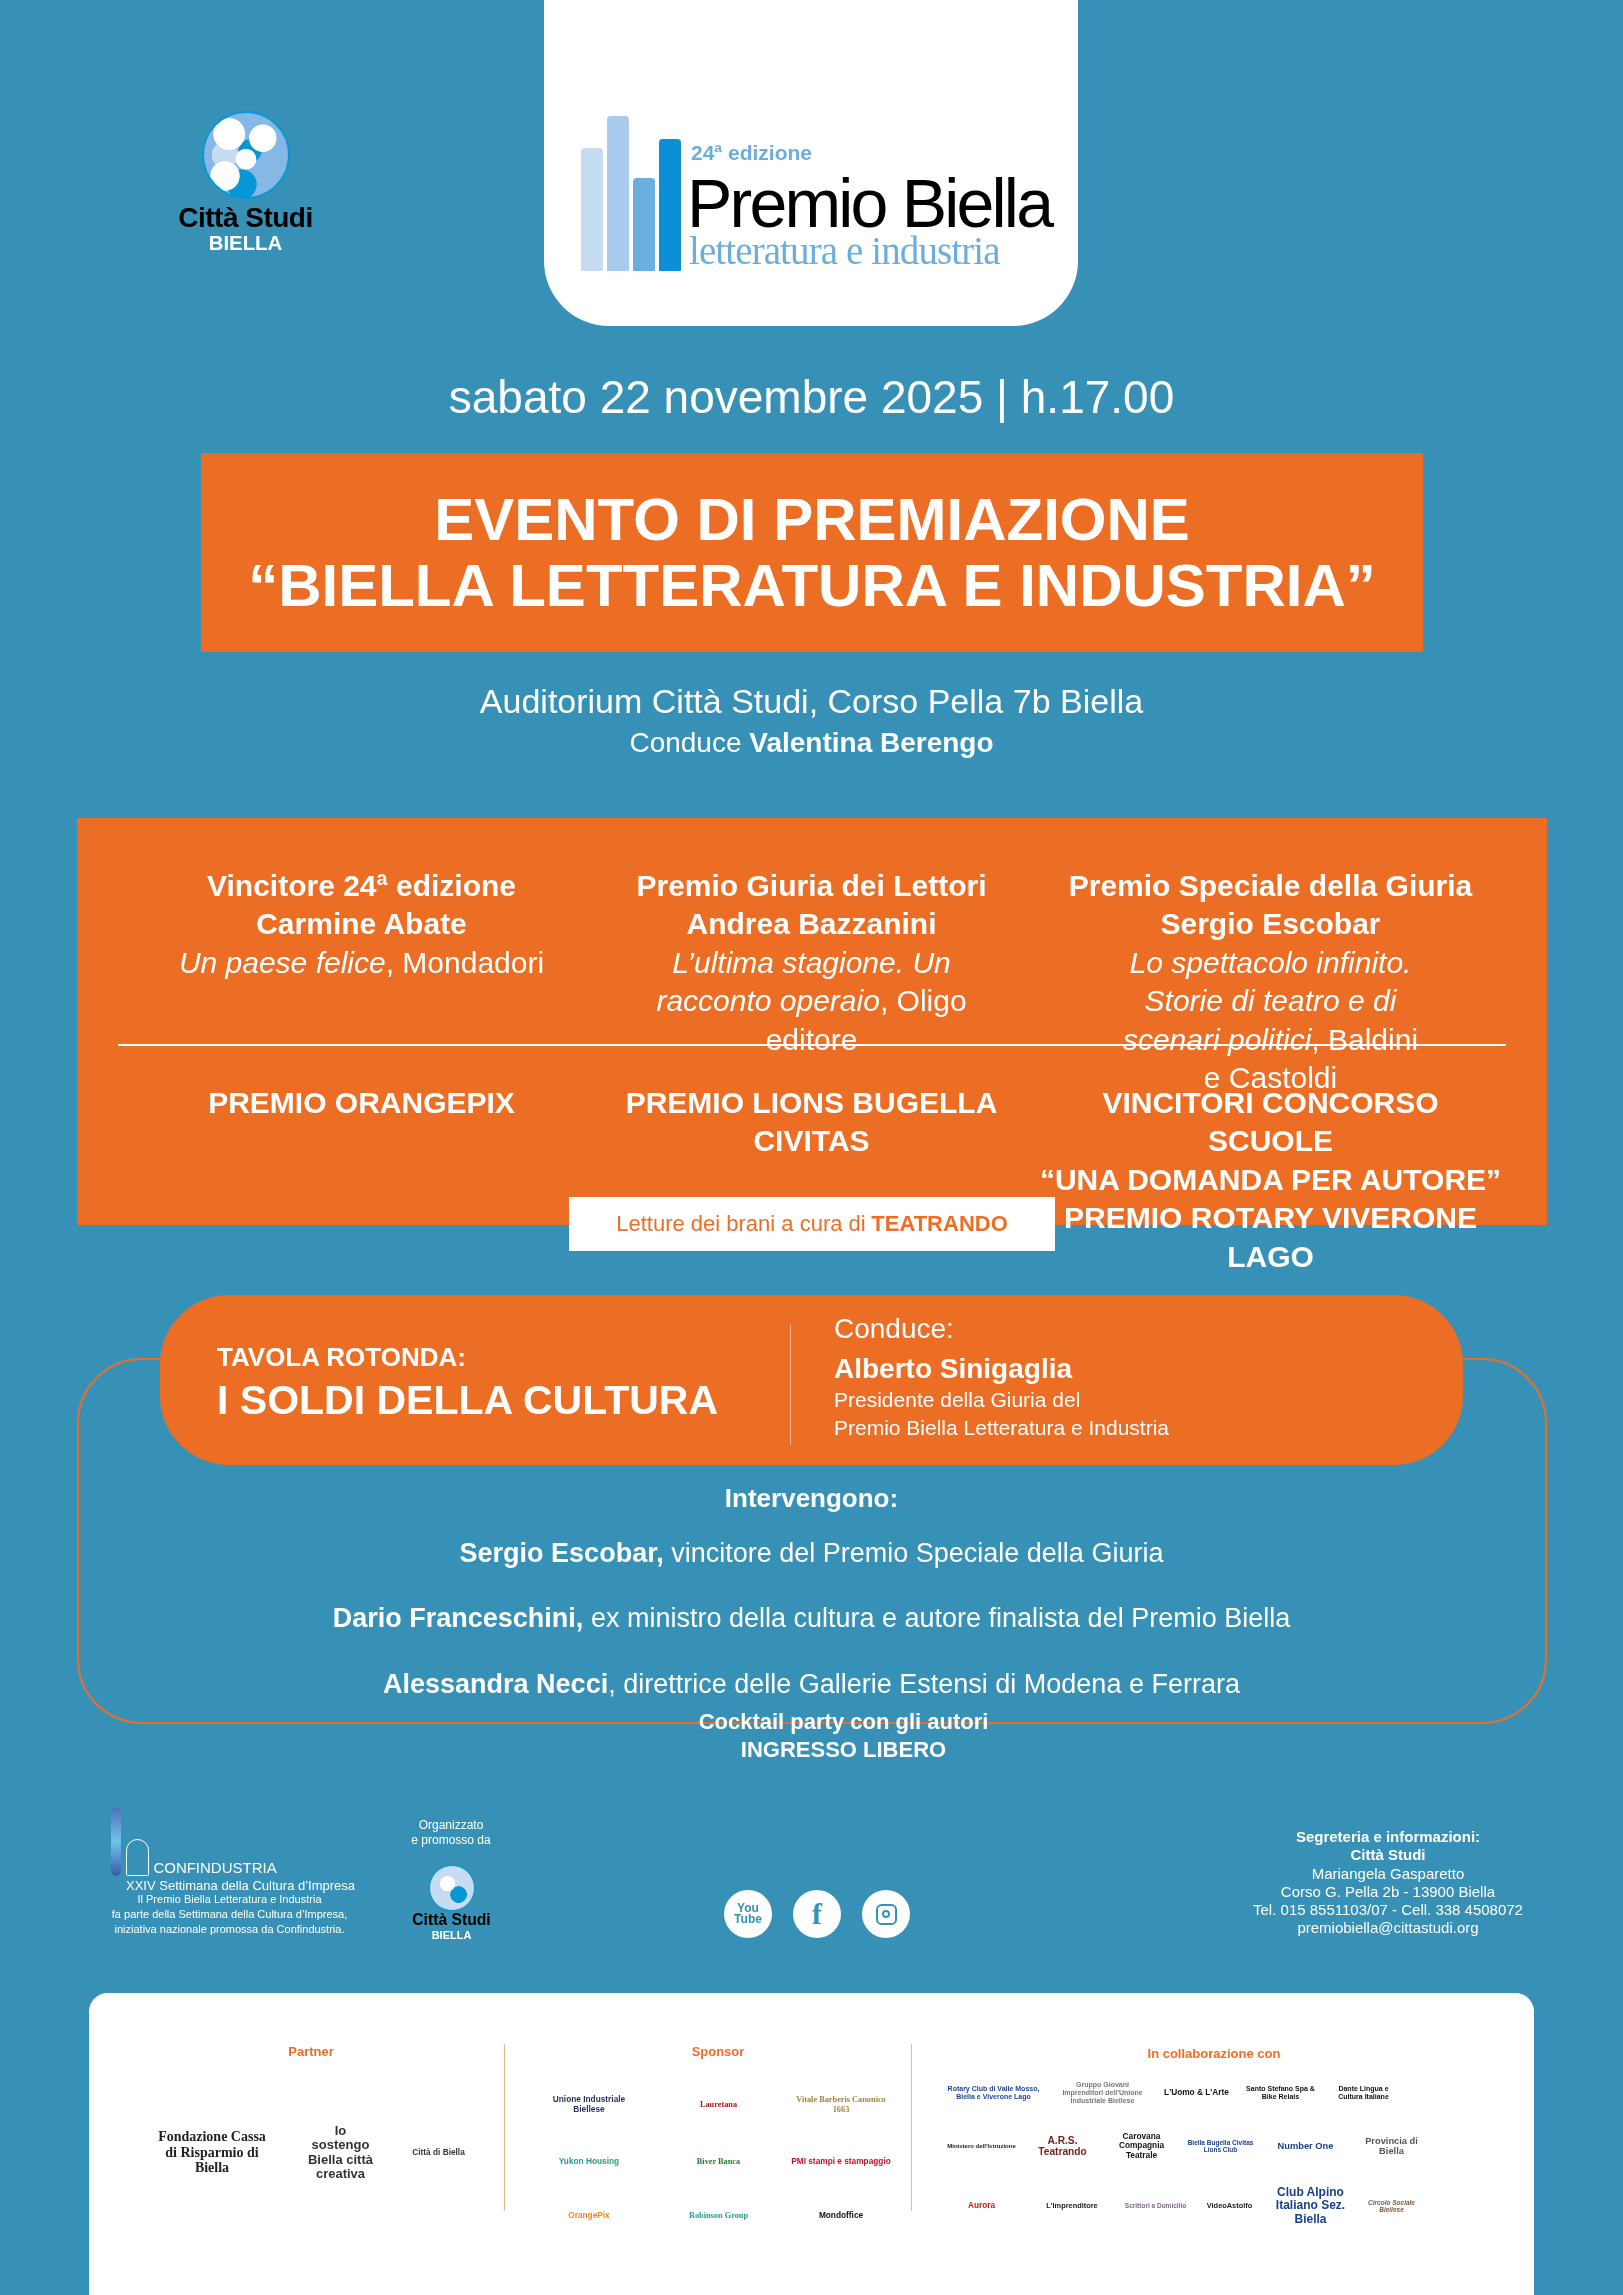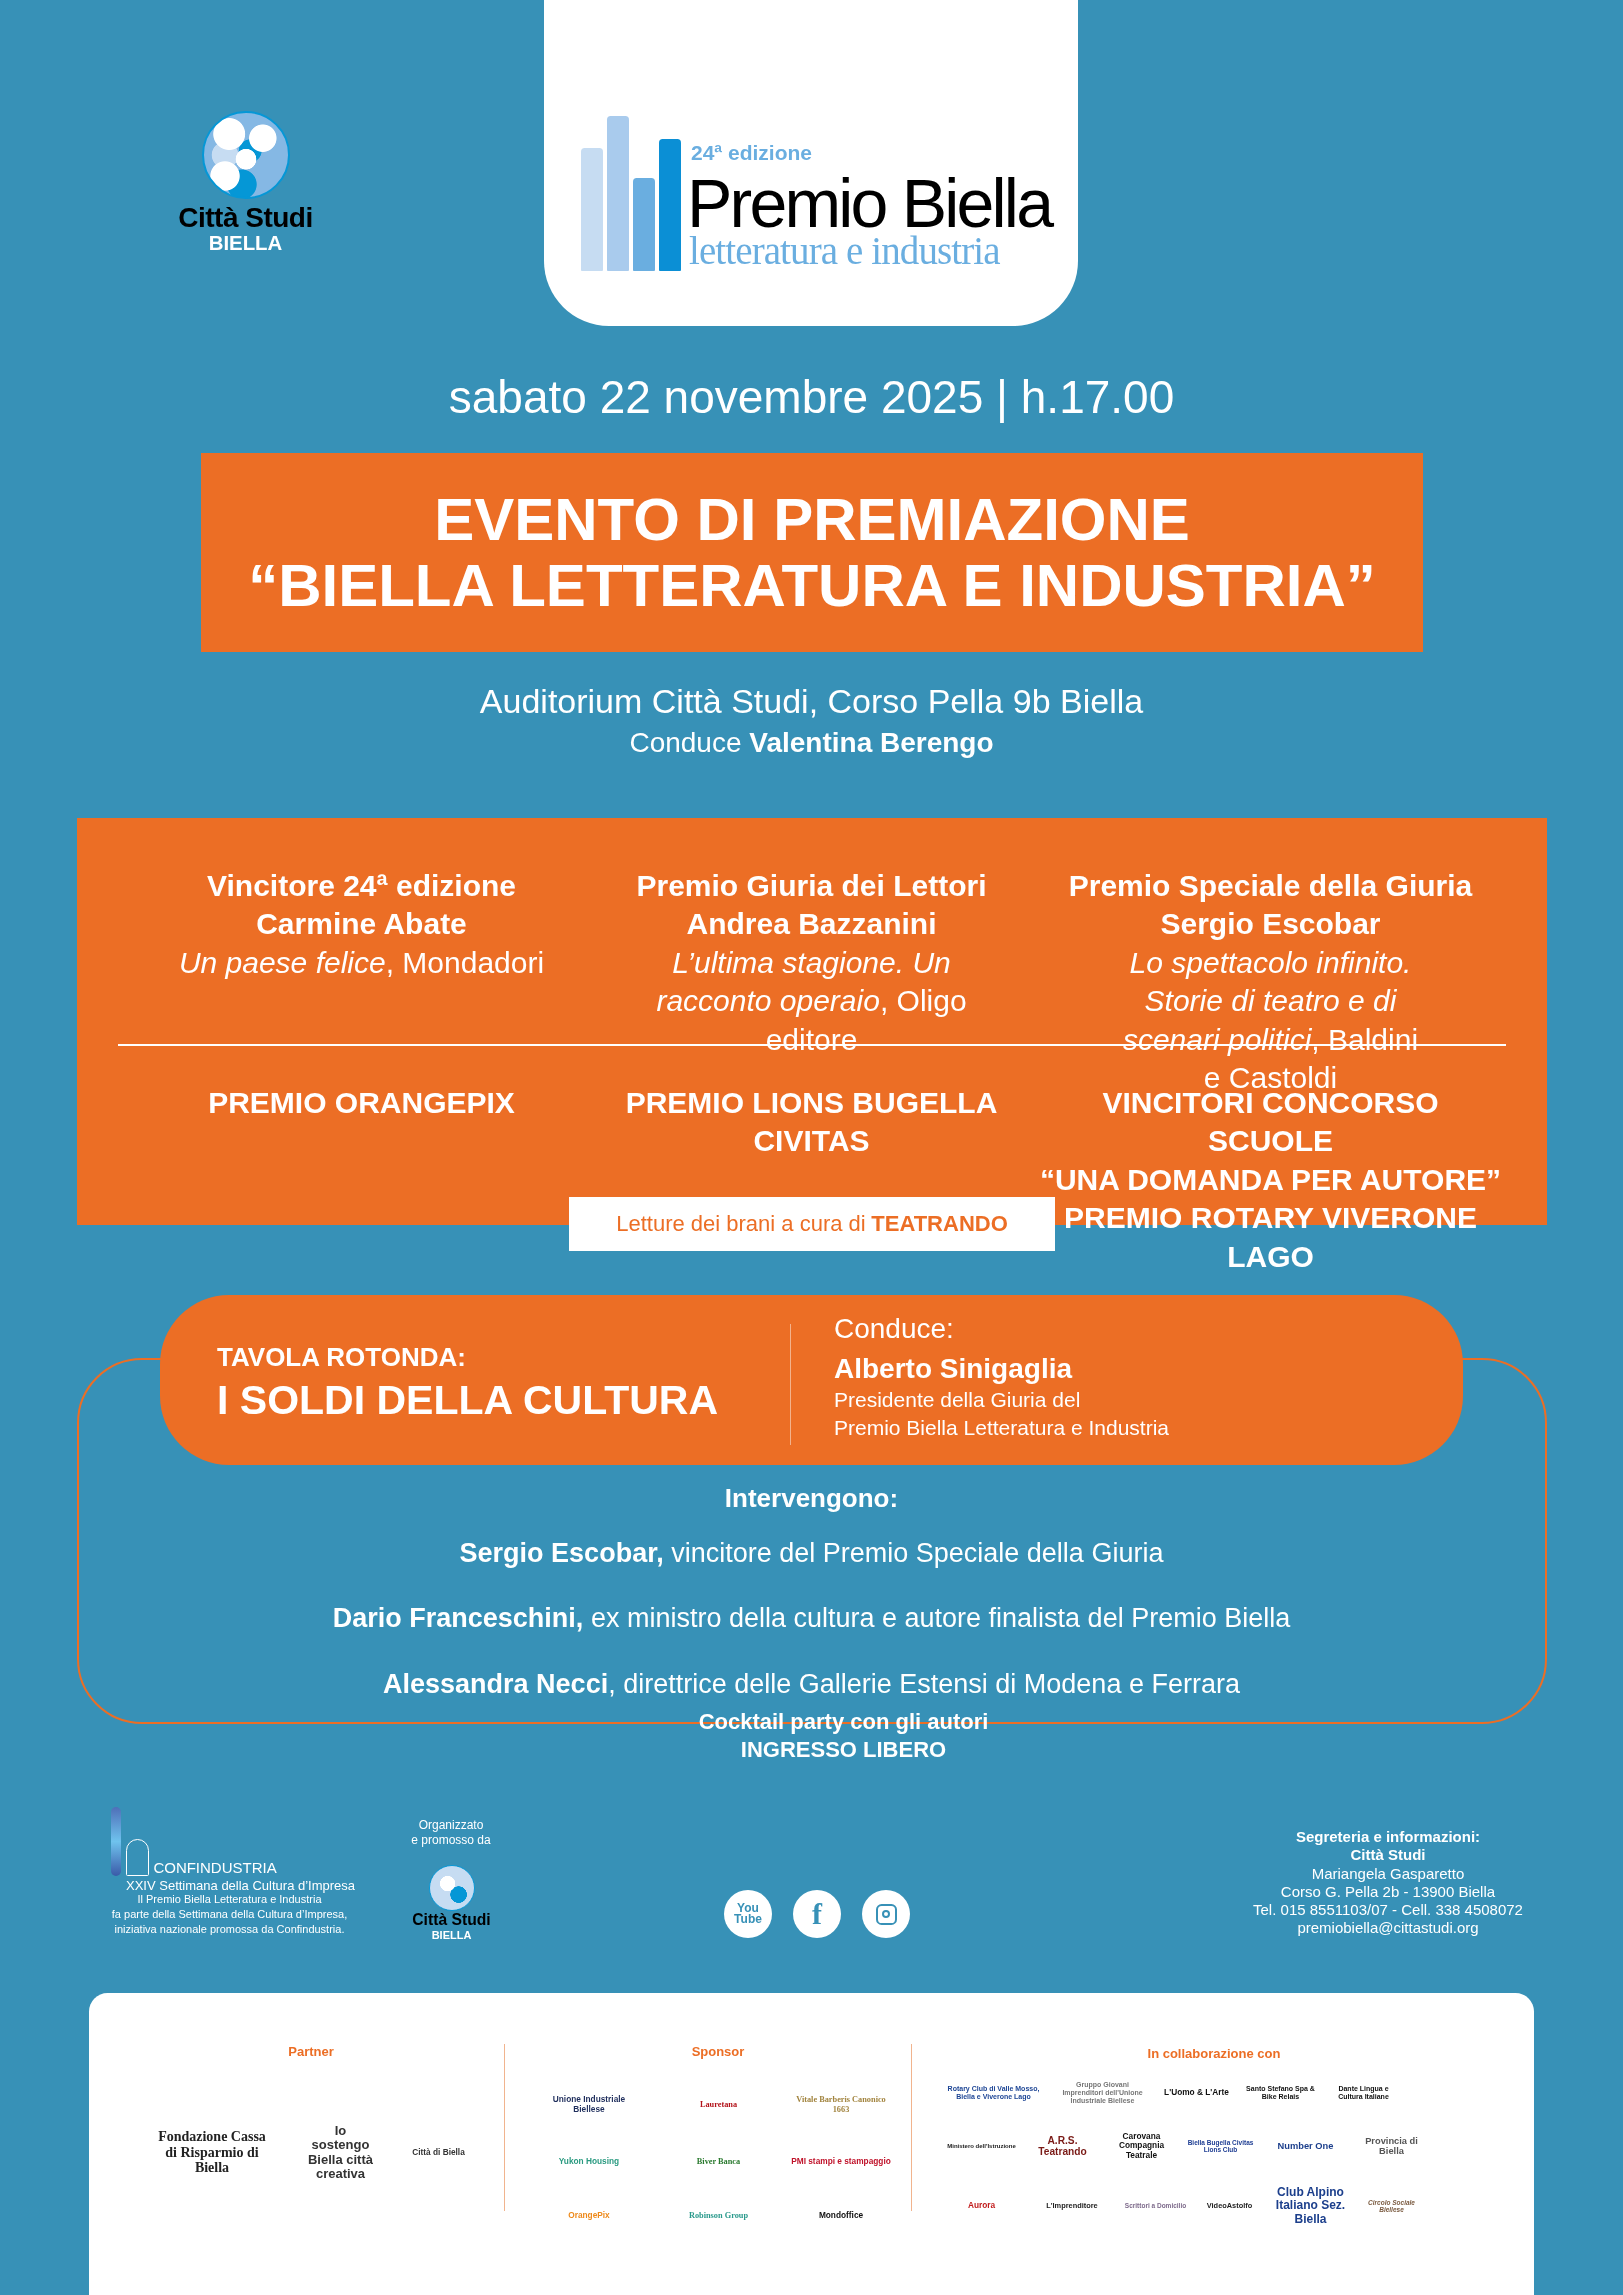--- a/index.html
+++ b/index.html
@@ -153,21 +153,21 @@
 </div>
 <div class="abs edition">24ª edizione</div>
 <div class="abs pb-title">Premio Biella</div>
 <div class="abs pb-sub">letteratura e industria</div>
 
 <div class="abs date">sabato 22 novembre 2025 | h.17.00</div>
 <div class="abs title-box">
   <div>EVENTO DI PREMIAZIONE</div>
   <div>“BIELLA LETTERATURA E INDUSTRIA”</div>
 </div>
-<div class="abs venue">Auditorium Città Studi, Corso Pella 9b Biella</div>
+<div class="abs venue">Auditorium Città Studi, Corso Pella 7b Biella</div>
 <div class="abs host">
   <span>Conduce</span>
   <b>Valentina Berengo</b>
 </div>
 
 <div class="abs awards">
   <div class="award-col c1 row1">
     <div class="h">Vincitore 24ª edizione</div>
     <div class="h">Carmine Abate</div>
     <div><span class="i">Un paese felice</span><span>, Mondadori</span></div>

